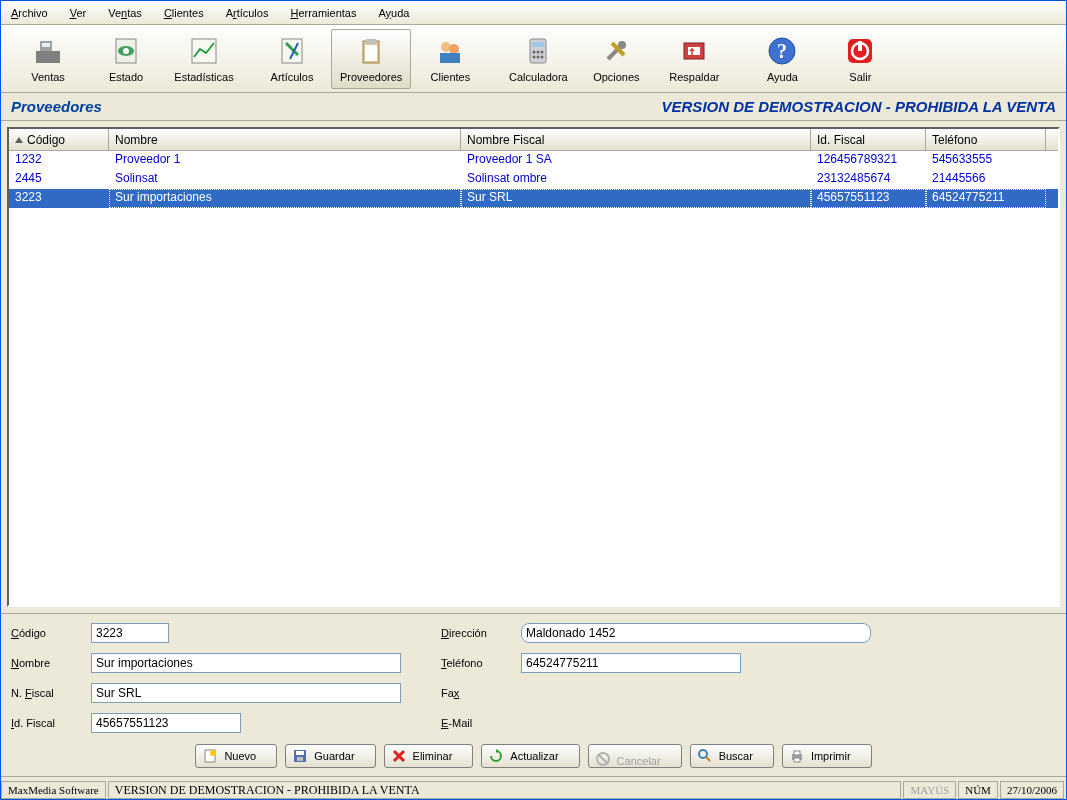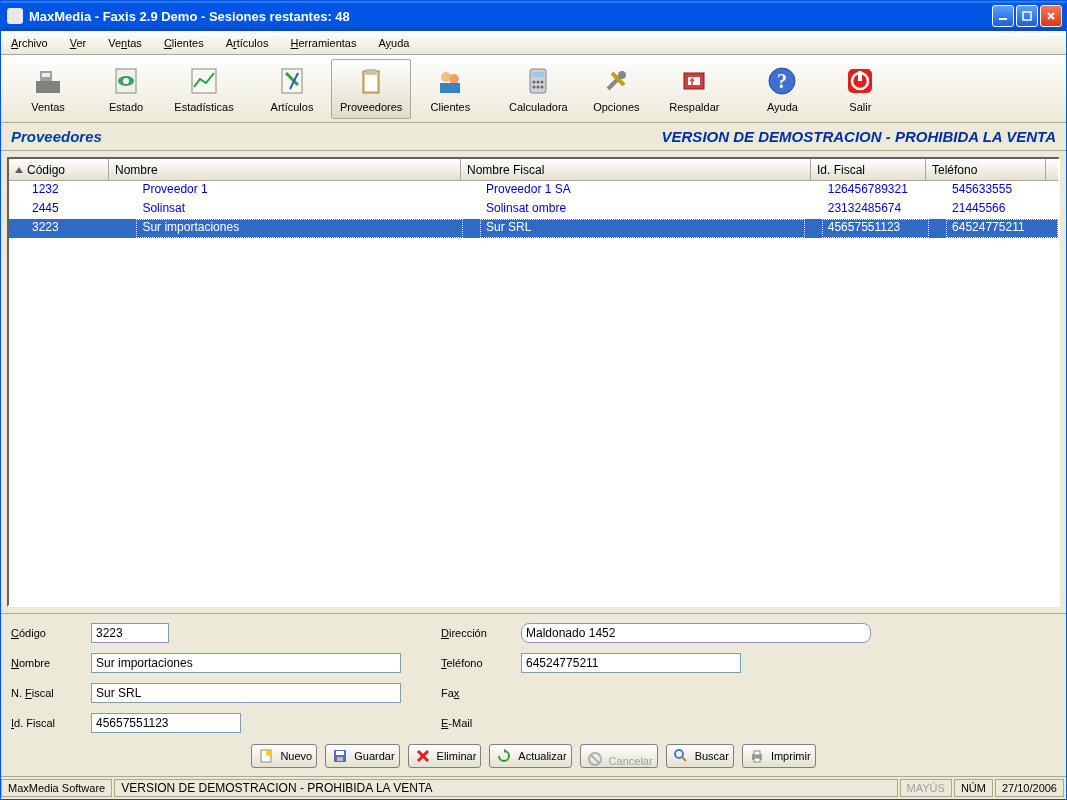--- a/index.html
+++ b/index.html
@@ -131,21 +131,20 @@
 .grow {
   display: flex;
   height: 19px;
   font-size: 12px;
   color: #0000cc;
 }
 .grow .gc {
   padding: 1px 6px;
   white-space: nowrap;
   overflow: hidden;
-  margin-left: 17px;
 }
 .grow.sel { background: #316ac5; color: #fff; }
 .grow.sel .gc.outlined { outline: 1px dotted #fff; outline-offset: -1px;}
 .c0{width:100px;} .c1{width:352px;} .c2{width:350px;} .c3{width:115px;} .c4{width:120px;}
 .ghdr .c0{display:flex;align-items:center;gap:4px;}
 .sorttri{width:0;height:0;border-left:4px solid transparent;border-right:4px solid transparent;border-bottom:6px solid #606060;}
 .form {
   border-top: 1px solid #aca899;
   padding: 8px 10px 4px 10px;
   display: flex;
@@ -165,77 +164,57 @@
 }
 .btnrow {
   display: flex;
   justify-content: center;
   gap: 8px;
   padding: 6px 0 8px 0;
   border-bottom: 1px solid #aca899;
 }
 .btn {
   height: 24px;
-  padding: 0 4px 0 6px;
+  padding: 0 20px 0 6px;
   border: 1px solid #808080;
   border-radius: 3px;
   background: linear-gradient(to bottom,#fefefe,#e4e1d0);
   display: flex;
   align-items: center;
   gap: 6px;
   font-size: 11px;
   cursor: default;
 }
 .btn.disabled { color: #a0a0a0; align-items: flex-end; }
 .btn .bico{width:16px;height:16px;display:flex;align-items:center;justify-content:center;}
 .statusbar {
   height: 22px;
   background: #ece9d8;
   display: flex;
-  align-items: center;
+  align-items: flex-end;
   font-size: 11px;
+  font-family: Liberation Serif, serif;
 }
 .sbp {
   border: 1px solid #aca899;
   height: 18px;
   padding: 2px 6px;
   margin-right: 2px;
   display: flex;
   align-items: center;
 }
 .sbp.grow{flex:1;}
 .sbp.dim{color:#a0a0a0;}
 svg{display:block;}
 </style>
 </head>
 <body>
 
 <div class="window">
 
-  <div class="titlebar">
-    <span class="appicon"></span>
-    <span class="title">MaxMedia - Faxis 2.9 Demo - Sesiones restantes: 48</span>
-    <div class="winbtns">
-      <div class="winbtn min">
-          <svg width="10" height="10">
-            <rect x="1" y="7" width="8" height="2" fill="#fff"></rect>
-          </svg>
-        </div>
-      <div class="winbtn max">
-          <svg width="10" height="10">
-            <rect x="1" y="1" width="8" height="8" fill="none" stroke="#fff" stroke-width="1.5"></rect>
-          </svg>
-        </div>
-      <div class="winbtn close">
-          <svg width="10" height="10">
-            <path d="M2 2 L8 8 M8 2 L2 8" stroke="#fff" stroke-width="2"></path>
-          </svg>
-        </div>
-    </div>
-  </div>
 
   <div class="menubar">
     <span class="mitem"><span class="ul">A</span><span></span>rchivo</span>
     <span class="mitem"><span class="ul">V</span>er</span>
     <span class="mitem">Ve<span class="ul">n</span>tas</span>
     <span class="mitem"><span class="ul">C</span>lientes</span>
     <span class="mitem">A<span class="ul">r</span>tículos</span>
     <span class="mitem"><span class="ul">H</span>erramientas</span>
     <span class="mitem">A<span class="ul">y</span>uda</span>
   </div>

